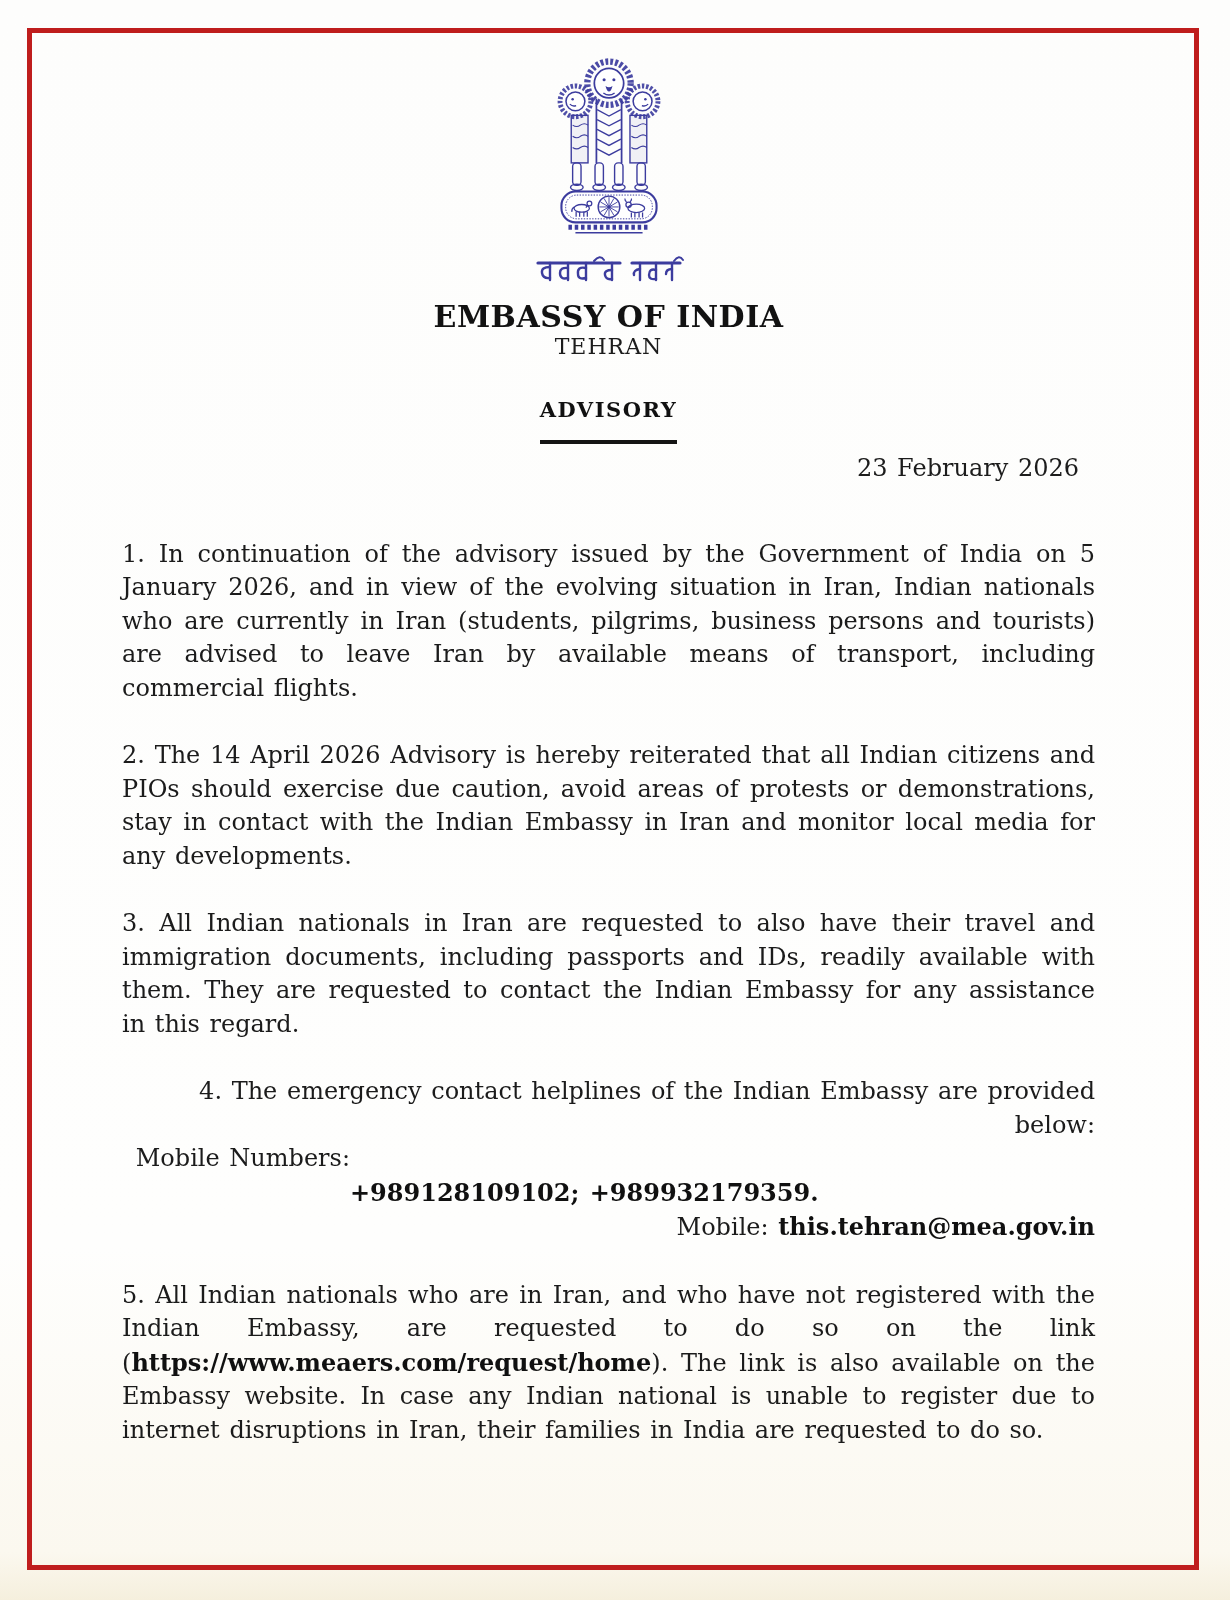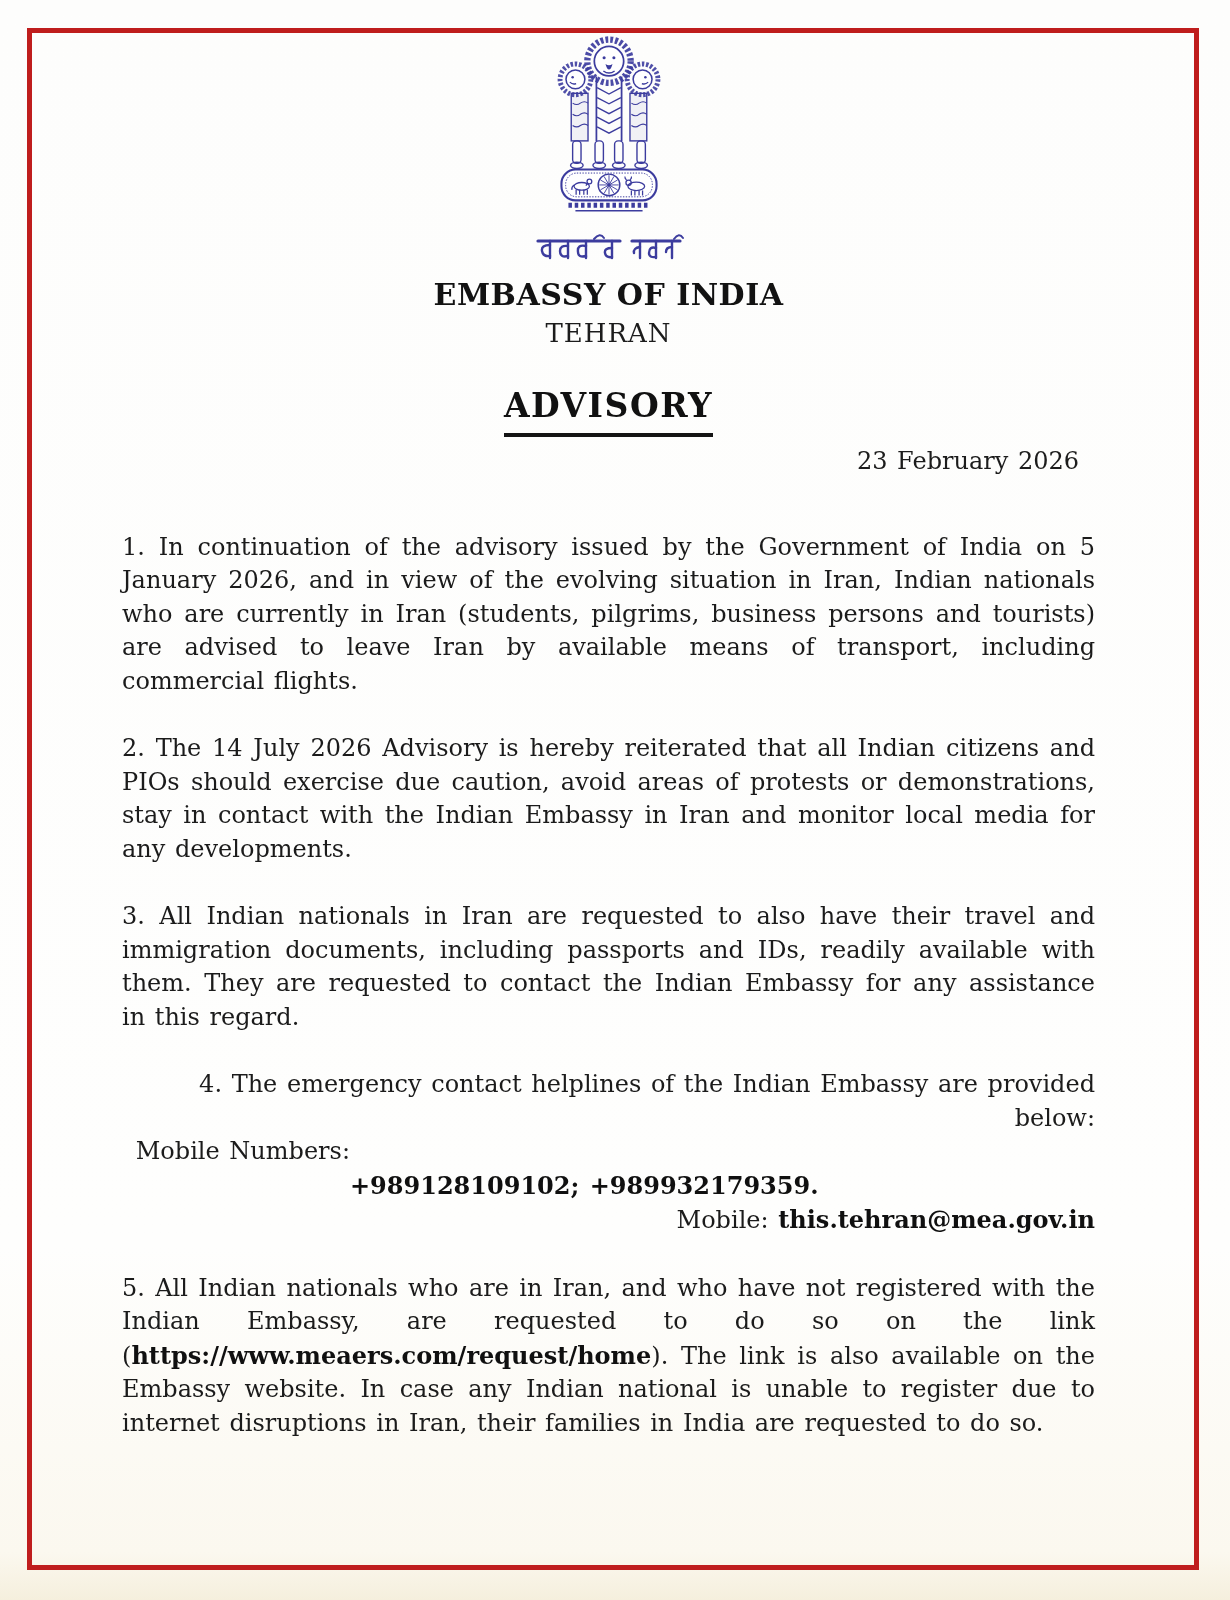--- a/index.html
+++ b/index.html
@@ -11,37 +11,37 @@
   .page{
     position:relative;width:1230px;height:1600px;overflow:hidden;
     background:linear-gradient(180deg,#fdfdfc 0%,#fefefd 78%,#fbf8ef 97%,#f5efdd 100%);
     color:#1b1b1b;
   }
   .red-frame{
     position:absolute;left:27px;top:28px;right:31px;bottom:30px;
     border:5px solid #bf1d1d;pointer-events:none;
   }
   .content{
-    position:absolute;left:122px;right:135px;top:29px;
+    position:absolute;left:122px;right:135px;top:51px;
   }
   .emblem-wrap{text-align:center;line-height:0;}
   .emblem-wrap svg{display:inline-block;}
   .motto-svg{margin-top:2px;}
   .sr-only{position:absolute;width:1px;height:1px;overflow:hidden;clip:rect(0 0 0 0);white-space:nowrap;}
   .org-title{
     margin-top:16px;text-align:center;font-weight:bold;
     font-size:30px;letter-spacing:0.5px;color:#121212;
   }
   .org-city{
-    margin-top:6px;text-align:center;font-size:26px;letter-spacing:1px;color:#1c1c1c;
+    margin-top:0;text-align:center;font-size:22px;letter-spacing:1px;color:#1c1c1c;
   }
   .doc-title{margin-top:38px;text-align:center;}
   .doc-title span{
-    display:inline-block;font-weight:bold;font-size:33px;letter-spacing:1.5px;
-    border-bottom:4px solid #141414;padding-bottom:8px;color:#111;
+    display:inline-block;font-weight:bold;font-size:21px;letter-spacing:1.5px;
+    border-bottom:4px solid #141414;padding-bottom:18px;color:#111;
   }
   .doc-date{
     margin-top:8px;text-align:right;font-size:24px;padding-right:16px;color:#1c1c1c;
   }
   .body-text{font-size:24px;line-height:33.5px;word-spacing:2px;}
   .para{
     text-align:justify;margin:0 0 34px 0;
   }
   .para.first{margin-top:52px;}
   .para4{text-align:right;}
@@ -173,21 +173,21 @@
 
     <div class="doc-title">
       <span>ADVISORY</span>
     </div>
 
     <div class="doc-date body-text">23 February 2026</div>
 
     <div class="body-text">
       <p class="para first">1. In continuation of the advisory issued by the Government of India on 5 January 2026, and in view of the evolving situation in Iran, Indian nationals who are currently in Iran (students, pilgrims, business persons and tourists) are advised to leave Iran by available means of transport, including commercial flights.</p>
 
-      <p class="para">2. The 14 July 2026 Advisory is hereby reiterated that all Indian citizens and PIOs should exercise due caution, avoid areas of protests or demonstrations, stay in contact with the Indian Embassy in Iran and monitor local media for any developments.</p>
+      <p class="para">2. The 14 April 2026 Advisory is hereby reiterated that all Indian citizens and PIOs should exercise due caution, avoid areas of protests or demonstrations, stay in contact with the Indian Embassy in Iran and monitor local media for any developments.</p>
 
       <p class="para">3. All Indian nationals in Iran are requested to also have their travel and immigration documents, including passports and IDs, readily available with them. They are requested to contact the Indian Embassy for any assistance in this regard.</p>
 
       <div class="para para4">
         <div>4. The emergency contact helplines of the Indian Embassy are provided below:</div>
         <div class="mobile-row">
           <span class="mobile-label">Mobile Numbers:</span>
           <span class="mobile-nums">
             <br>
             <b>+989128109102; +989932179359.</b>

